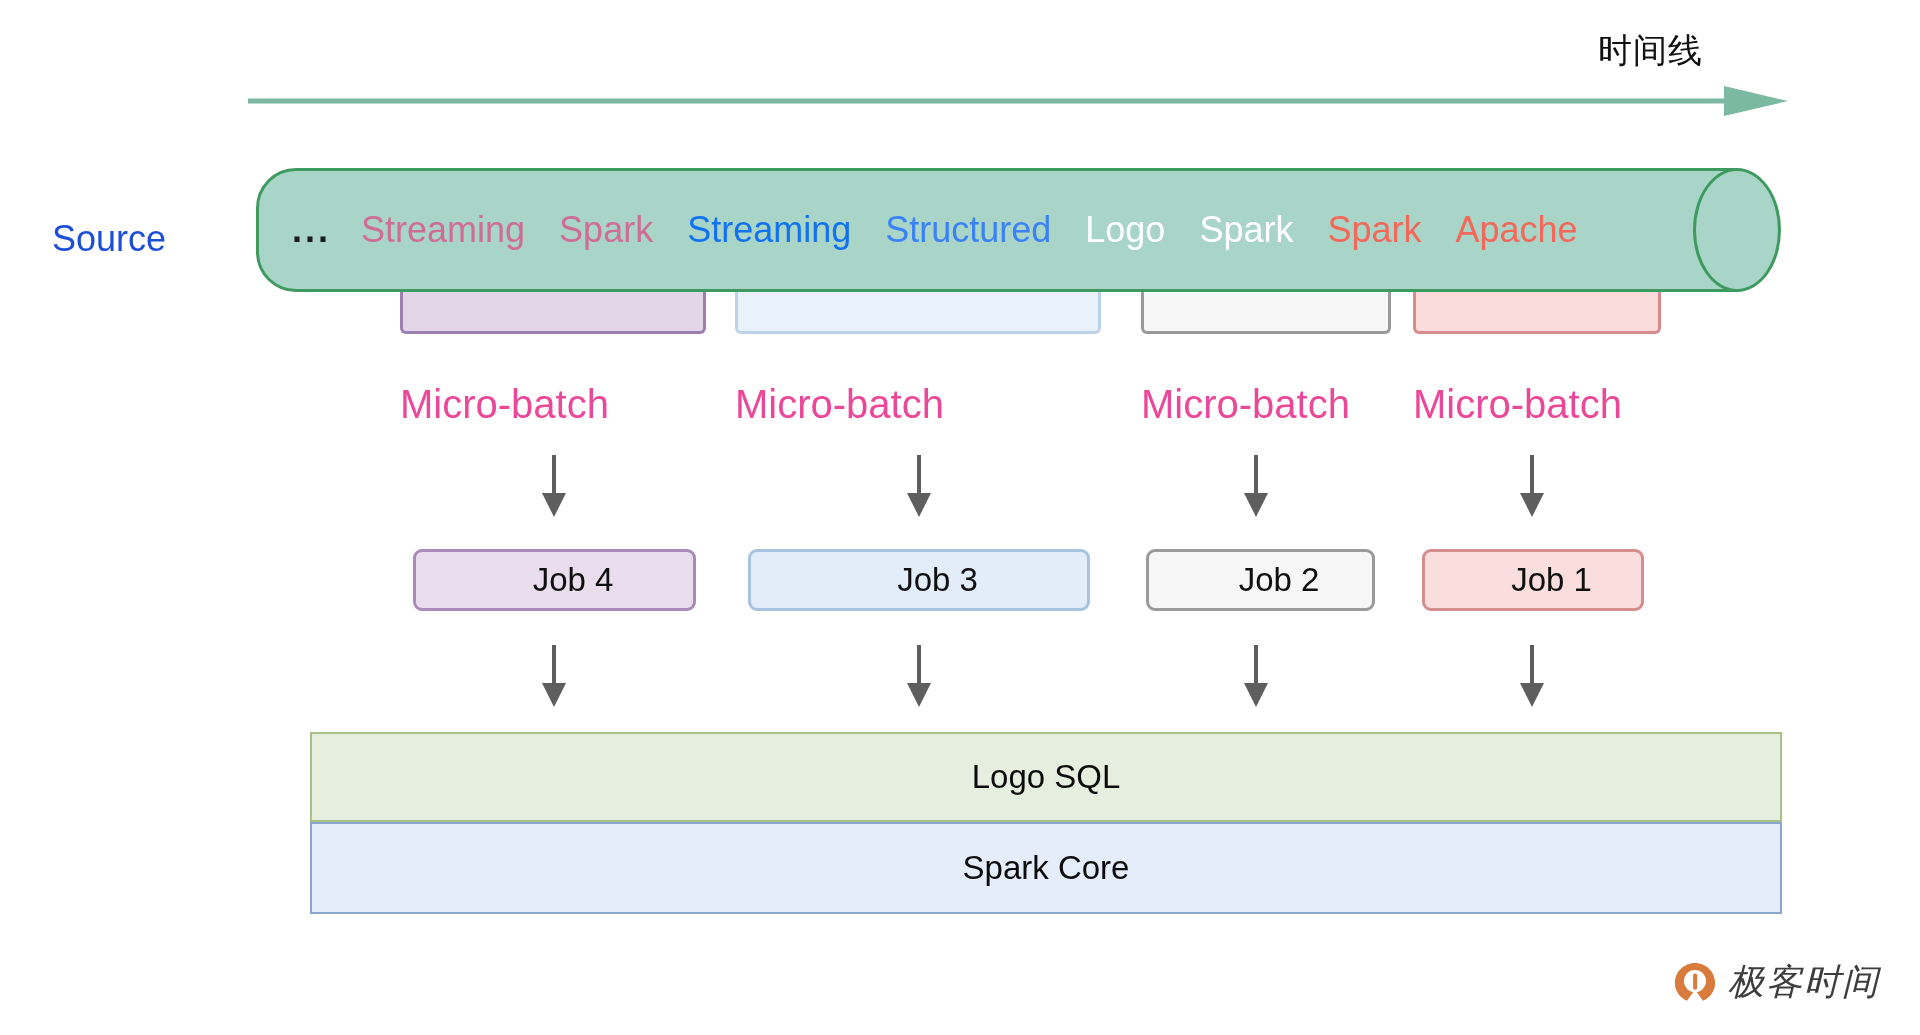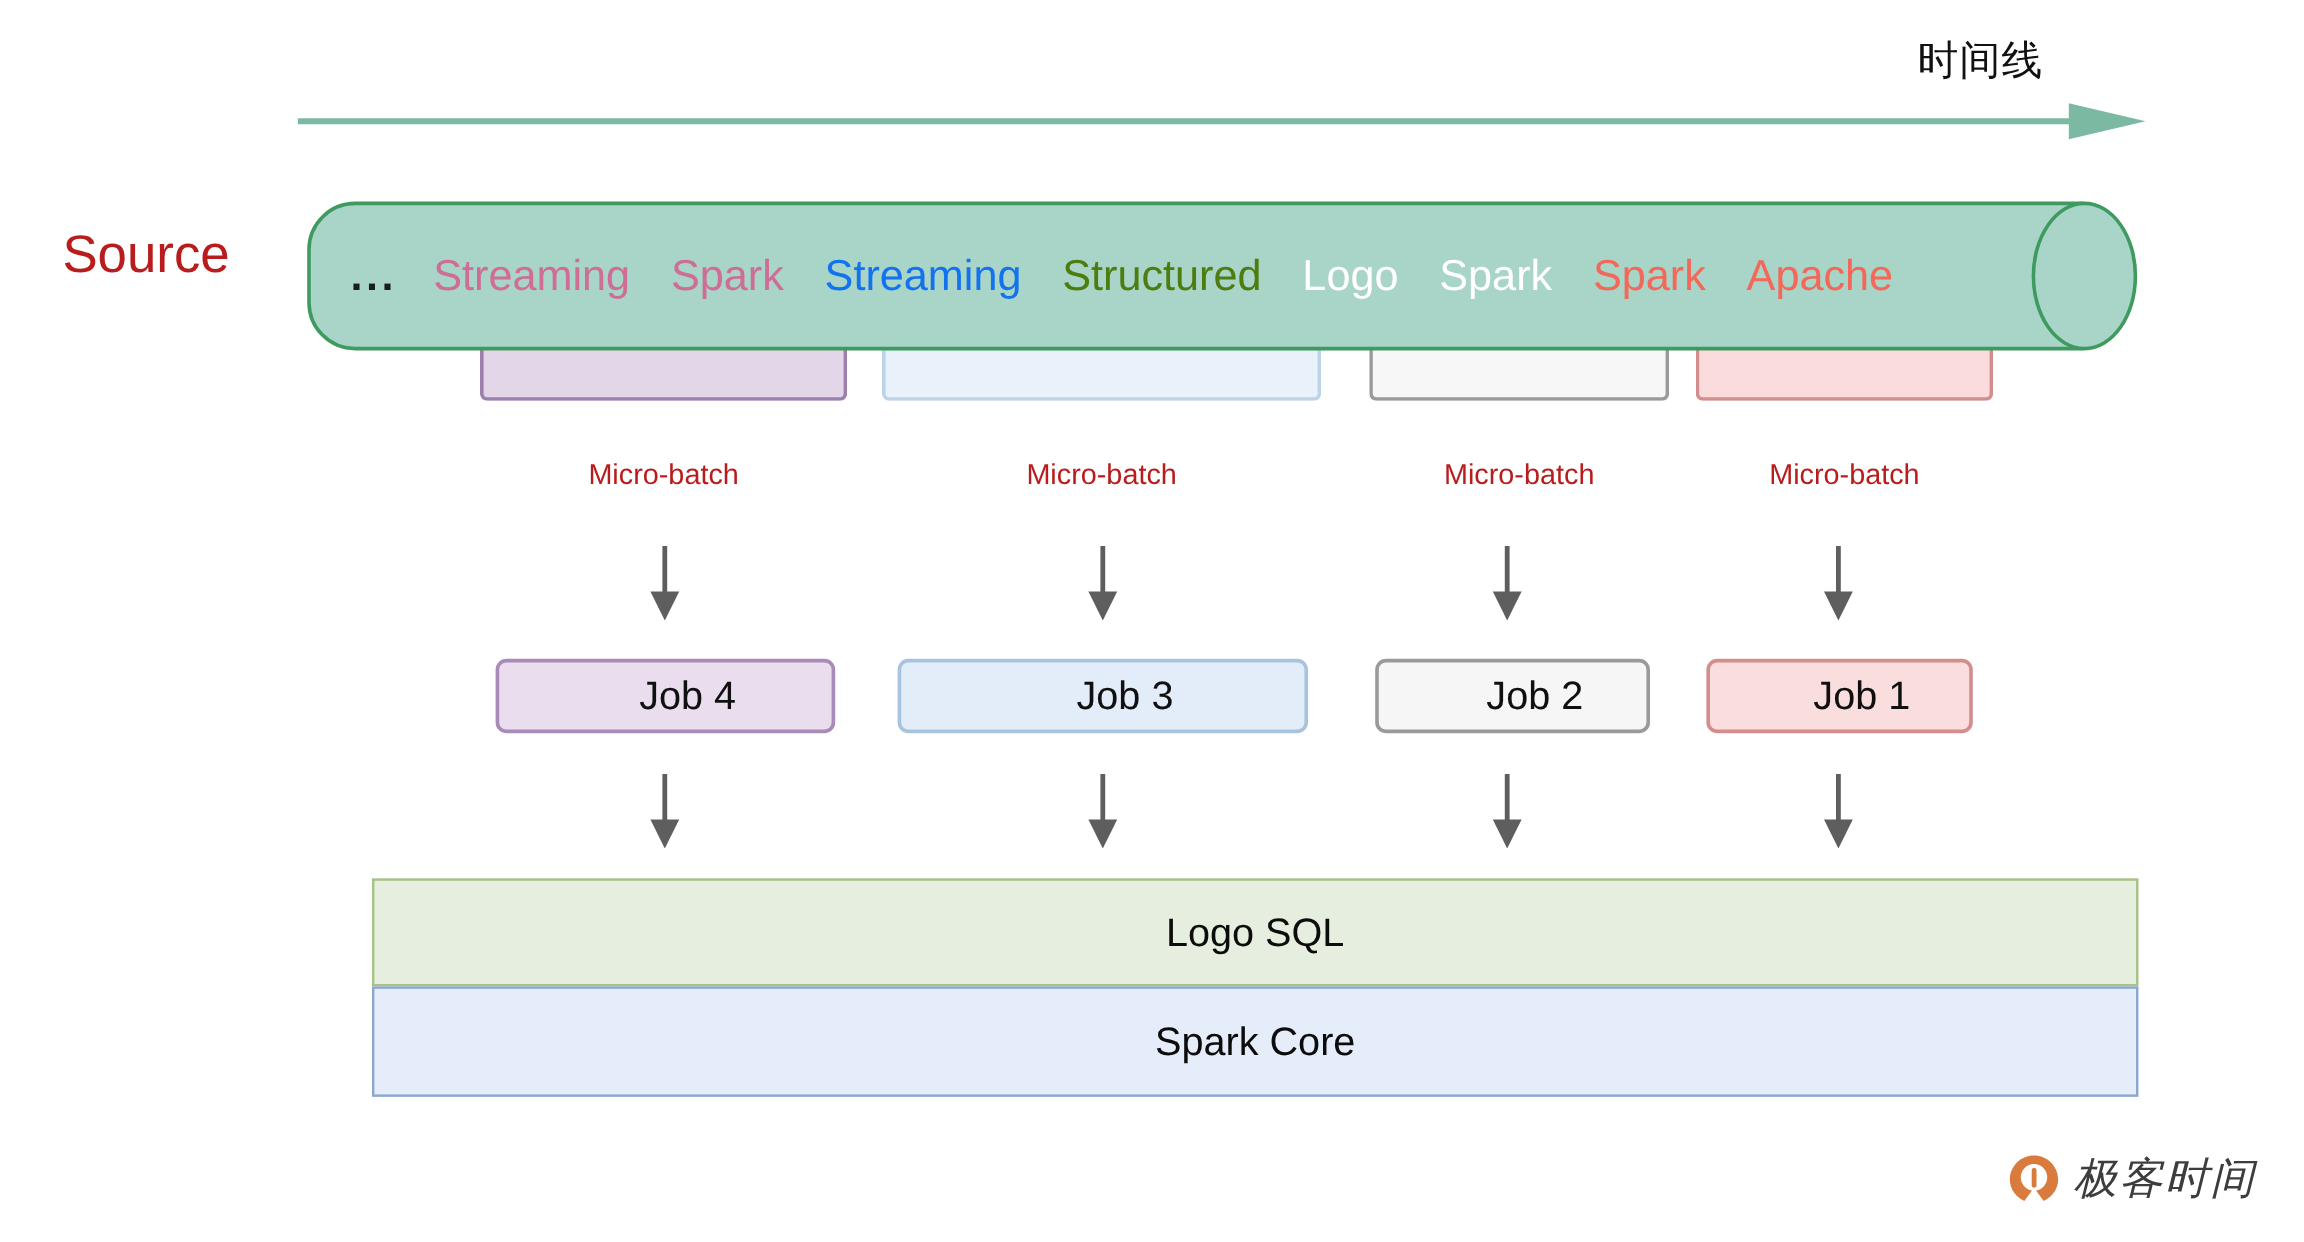--- a/index.html
+++ b/index.html
@@ -34,23 +34,23 @@
     left: 248px;
     top: 84px;
     width: 1540px;
     height: 34px;
   }
 
   
   .source-label {
     position: absolute;
     left: 52px;
-    top: 188px;
-    font-size: 44px;
-    color: #b91c1c;
+    top: 218px;
+    font-size: 36px;
+    color: #1d4ed8;
     white-space: nowrap;
   }
 
   
   .cylinder {
     position: absolute;
     left: 256px;
     top: 168px;
     width: 1530px;
     height: 124px;
@@ -104,23 +104,22 @@
 
   
   .mb-box {
     position: absolute;
     box-sizing: border-box;
     height: 46px;
     border-radius: 0 0 6px 6px;
   }
   .mb-label {
     position: absolute;
-    font-size: 24px;
-    color: #b91c1c;
-    text-align: center;
+    font-size: 40px;
+    color: #ec4899;
     white-space: nowrap;
   }
 
   
   .arrow {
     position: absolute;
     width: 26px;
     height: 62px;
   }
 
@@ -190,21 +189,21 @@
   <div class="mb-box" style="left:1413px; top:288px; width:248px; background:#fbdcdc; border:3px solid #d58c8c; border-top:none;"></div>
 
   <div class="cylinder">
     <div class="cyl-body"></div>
     <div class="cyl-cap"></div>
     <div class="cyl-content">
       <span class="token dots">...</span>
       <span class="token" style="color:#cf6d96">Streaming</span>
       <span class="token" style="color:#cf6d96">Spark</span>
       <span class="token" style="color:#1272f0">Streaming</span>
-      <span class="token" style="color:#4d7c0f">Structured</span>
+      <span class="token" style="color:#3b82f6">Structured</span>
       <span class="token" style="color:#ffffff">Logo</span>
       <span class="token" style="color:#ffffff">Spark</span>
       <span class="token" style="color:#f4685a">Spark</span>
       <span class="token" style="color:#f4685a">Apache</span>
     </div>
   </div>
 
   <div class="mb-label" style="left:400px; top:382px; width:306px;">Micro-batch</div>
   <div class="mb-label" style="left:735px; top:382px; width:366px;">Micro-batch</div>
   <div class="mb-label" style="left:1141px; top:382px; width:250px;">Micro-batch</div>

